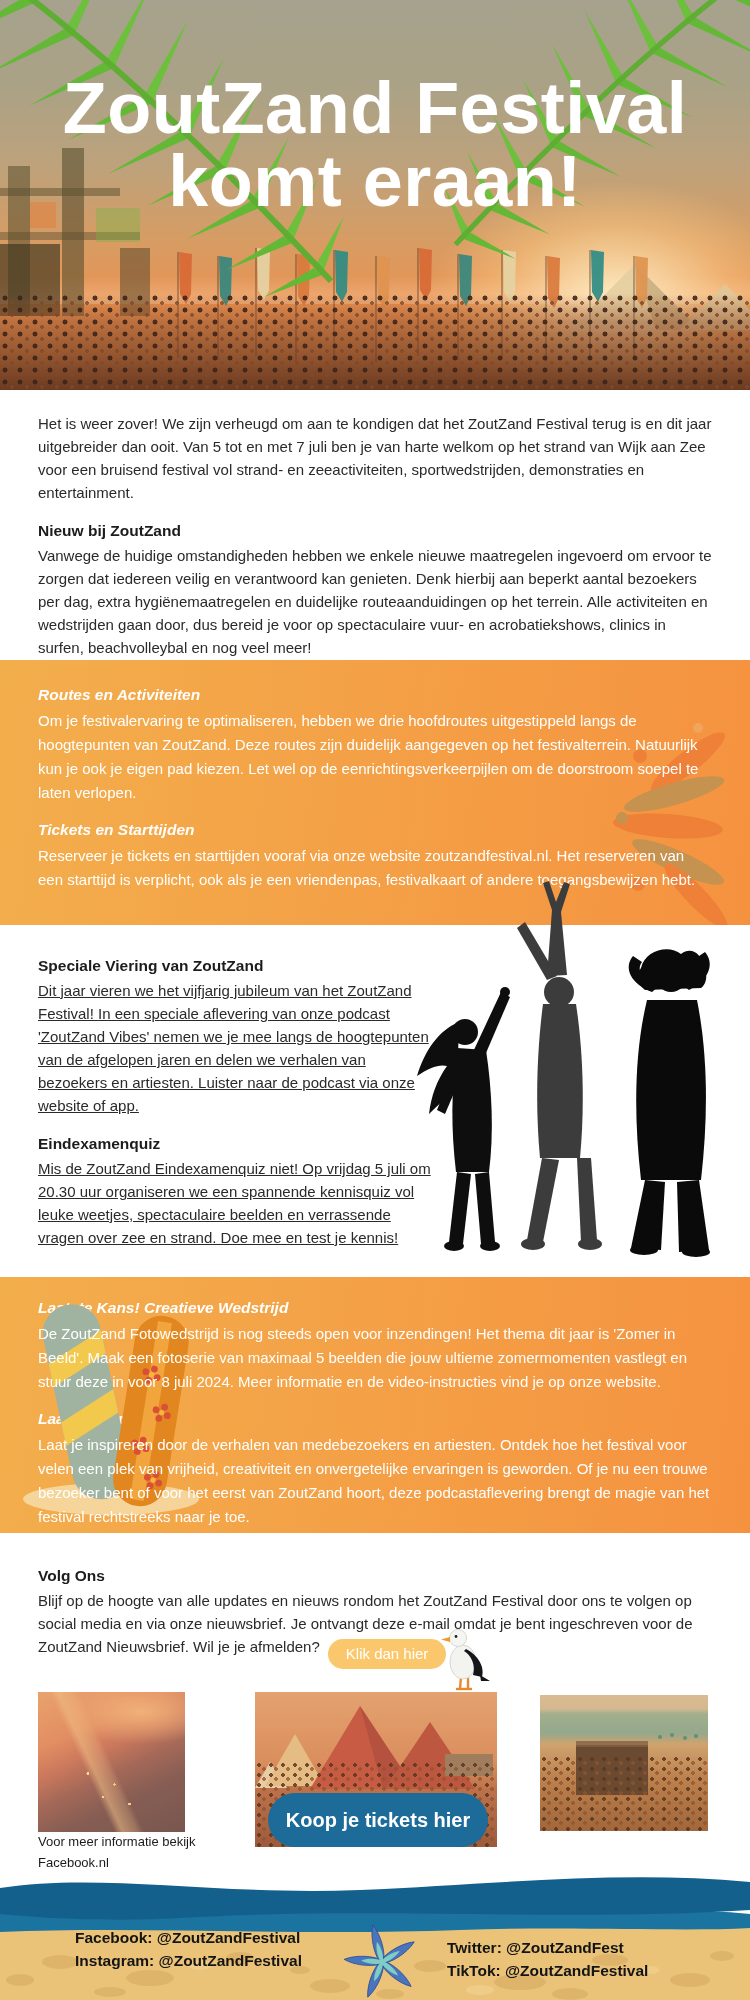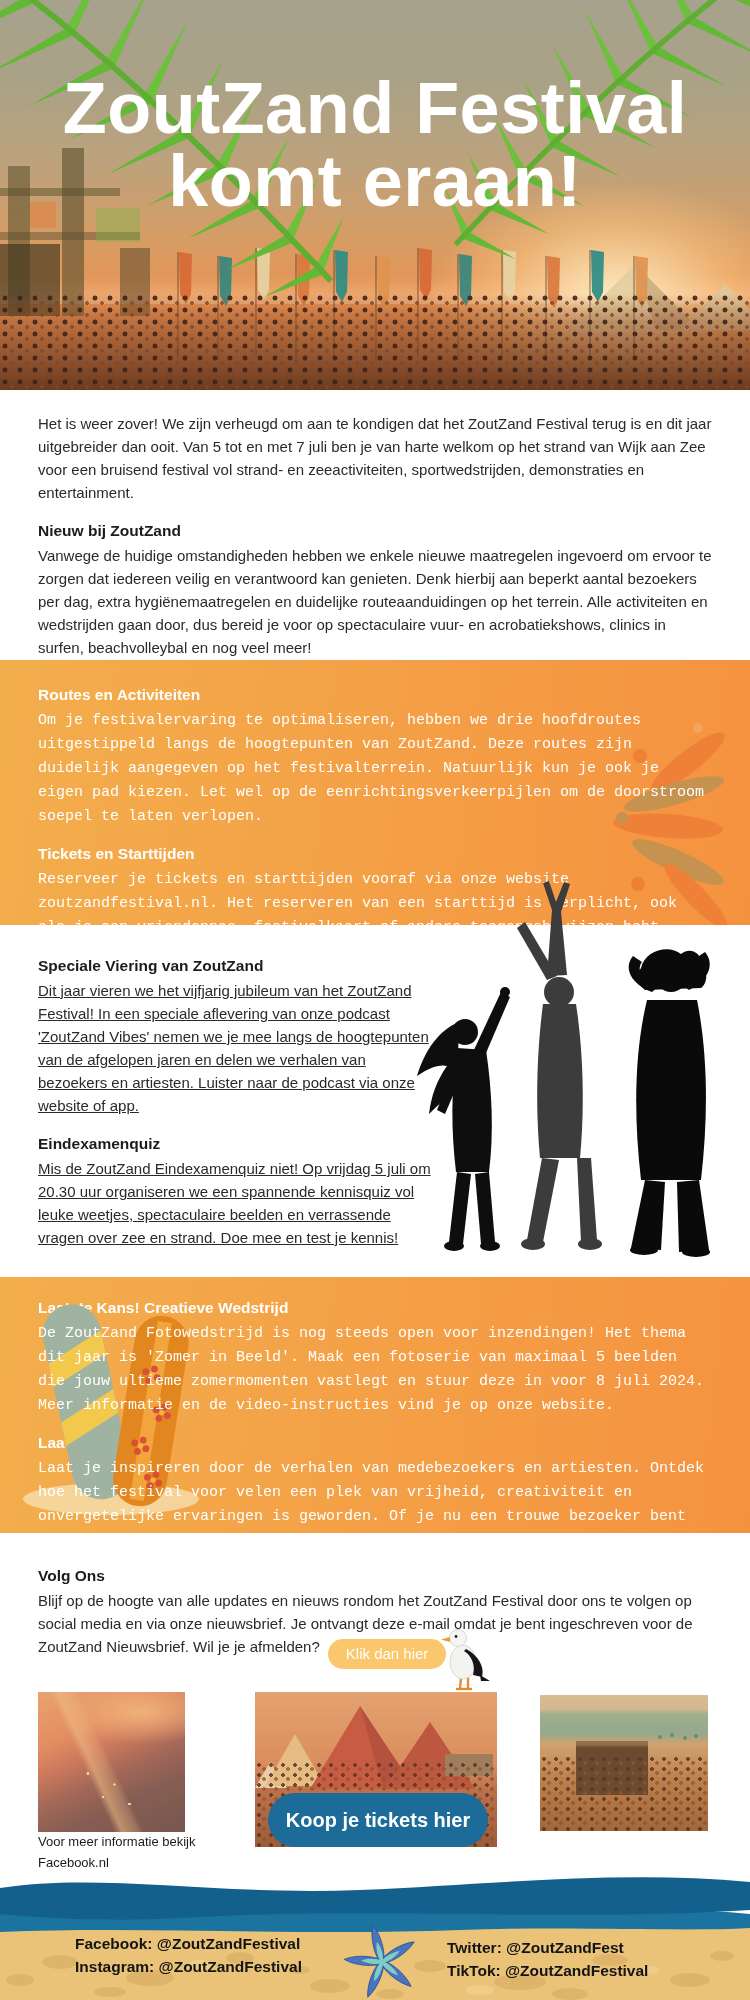--- a/index.html
+++ b/index.html
@@ -31,22 +31,22 @@
   .sec{position:relative;box-sizing:border-box;padding:0 38px;}
   .white-1{height:270px;padding-top:22px;}
   .white-2{height:352px;padding-top:32px;}
   .white-3{height:337px;padding-top:34px;}
   .orange{color:#fff;background:linear-gradient(96deg,#f3ae4c 0%,#f59240 100%);}
   .orange-1{height:265px;padding-top:26px;overflow:hidden;}
   .orange-2{height:256px;padding-top:22px;overflow:hidden;}
   h3{margin:18px 0 4px;font-size:15.5px;color:#1c1c1c;}
   h3.first{margin-top:0;}
   .white-1 p,.white-3 p{margin:0;font-size:15px;line-height:23px;max-width:680px;}
-  .orange h4{margin:0 0 5px;font-size:15.5px;}
-  .orange p{margin:0 0 16px;font-size:15px;line-height:24px;max-width:680px;position:relative;z-index:1;font-family:Liberation Mono, monospace;}
+  .orange h4{margin:0 0 5px;font-size:15.5px;font-style:italic;}
+  .orange p{margin:0 0 16px;font-size:15px;line-height:24px;max-width:680px;position:relative;z-index:1;}
   .col-narrow p{max-width:398px;}
   .col-narrow h3{max-width:398px;}
   .white-2 p{margin:0;font-size:15px;line-height:23px;text-decoration:underline;}
   
   .splash{position:absolute;right:0;top:36px;width:170px;height:240px;z-index:0;}
   .dancers{position:absolute;left:408px;top:-45px;width:332px;height:378px;z-index:2;}
   .boards{position:absolute;left:16px;top:8px;width:200px;height:238px;z-index:0;}
   
   .pill-btn{display:inline-block;background:#fac76c;color:#fff;font-size:15px;line-height:15px;
     padding:7px 18px 8px;border-radius:16px;margin-left:8px;vertical-align:-7px;cursor:pointer;border:none;
@@ -74,21 +74,21 @@
       radial-gradient(circle 1.7px at 9px 7px, rgba(120,70,44,.75) 95%, transparent);
     background-size:12px 10px,12px 10px;}
   .caption{position:absolute;left:38px;top:298px;width:180px;font-size:13px;line-height:21px;color:#1c1c1c;}
   .buy-btn{position:absolute;left:268px;top:260px;width:220px;height:54px;background:#1d6b99;color:#fff;
     border:none;border-radius:27px;font-size:20px;font-weight:700;cursor:pointer;z-index:5;
     font-family:"Liberation Sans",sans-serif;}
   
   .footer{position:relative;height:130px;background:#fff;}
   .footer-waves{position:absolute;inset:0;}
   .social{position:absolute;z-index:3;font-weight:700;font-size:15.5px;line-height:23px;color:#141414;}
-  .social-left{left:75px;top:62px;}
+  .social-left{left:75px;top:56px;}
   .social-right{left:447px;top:66px;}
   .starfish{position:absolute;left:342px;top:52px;width:80px;height:80px;z-index:3;}
 </style>
 </head>
 <body>
 
 <div class="page">
 
   <div class="hero">
     <div class="hero-haze"></div>

